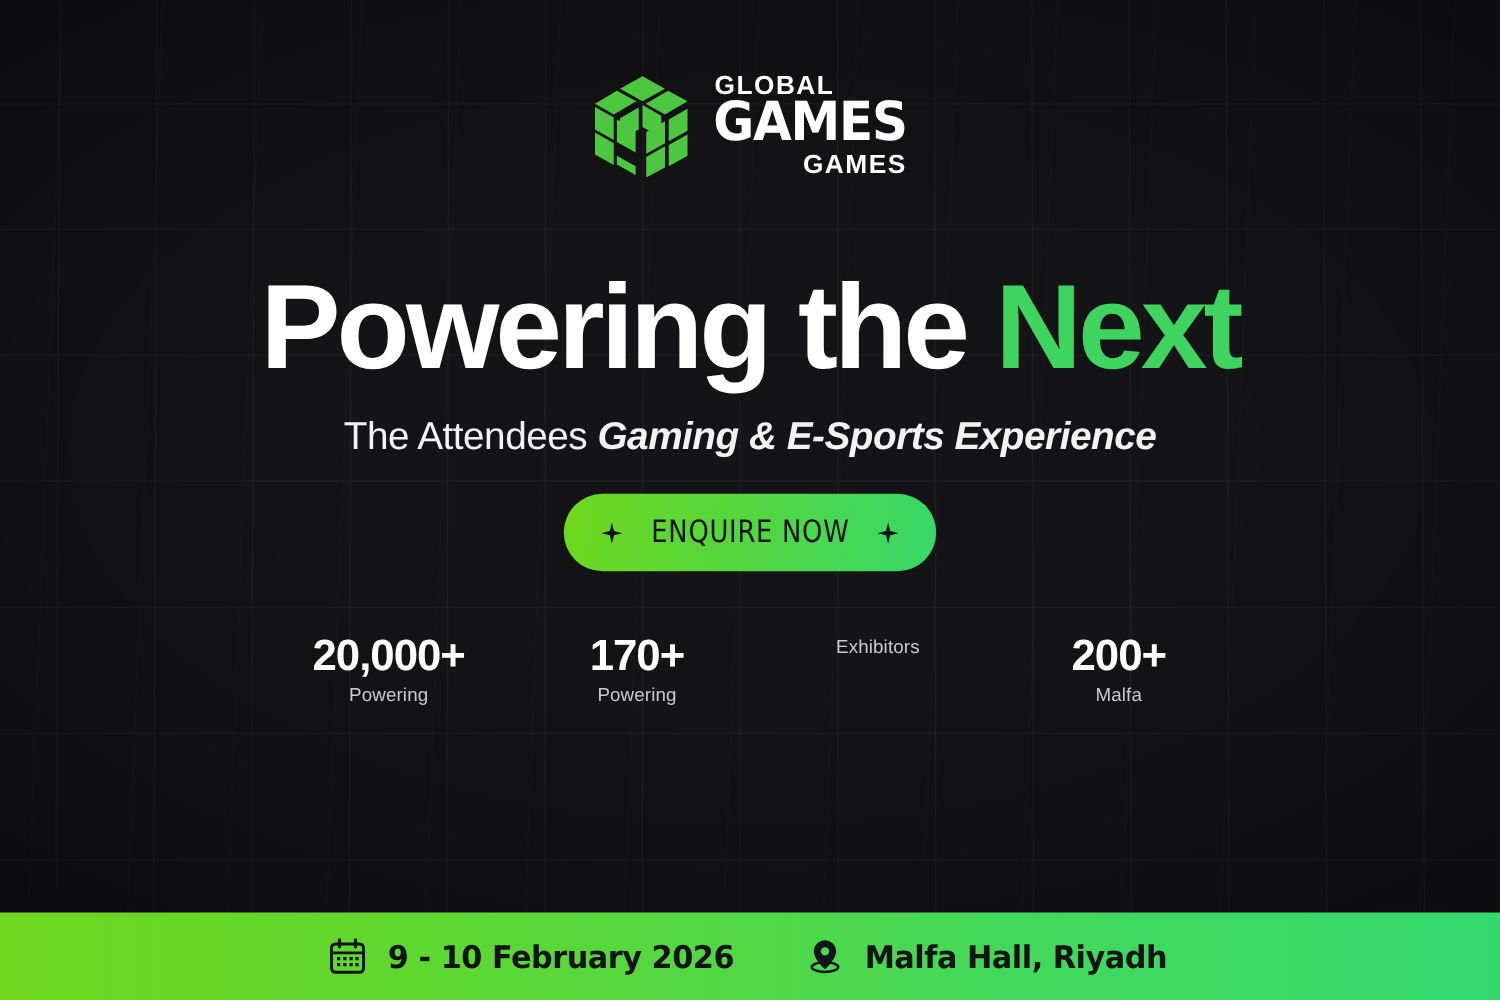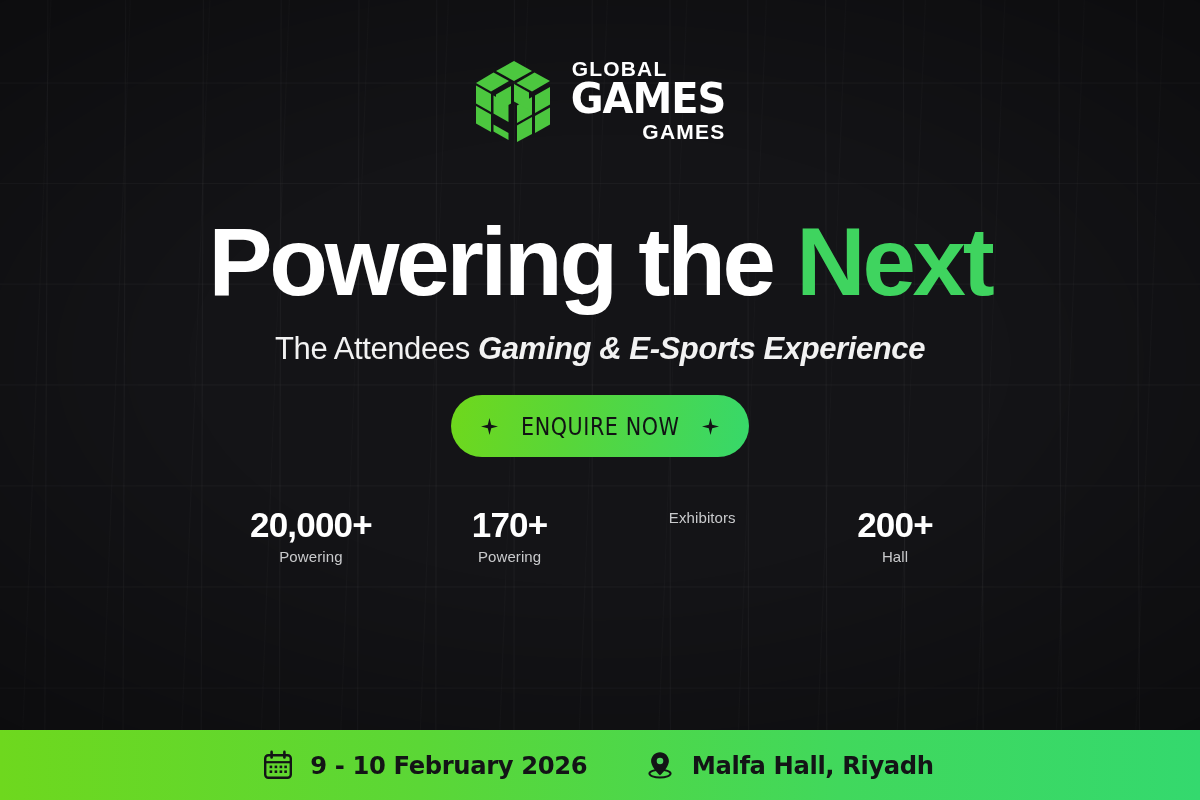--- a/index.html
+++ b/index.html
@@ -218,21 +218,21 @@
       </div>
       <div class="stat">
         <div class="stat-num">170+</div>
         <div class="stat-label">Powering</div>
       </div>
       <div class="stat">
         <div class="stat-label">Exhibitors</div>
       </div>
       <div class="stat">
         <div class="stat-num">200+</div>
-        <div class="stat-label">Hall</div>
+        <div class="stat-label">Malfa</div>
       </div>
     </div>
 
   </div>
 
   <div class="bottombar">
 
     <div class="bb-item">
       <svg width="30" height="30" viewBox="0 0 30 30">
         <rect x="2.2" y="5.2" width="25.6" height="22.6" rx="3.2" fill="none" stroke="#131416" stroke-width="2.4"></rect>

